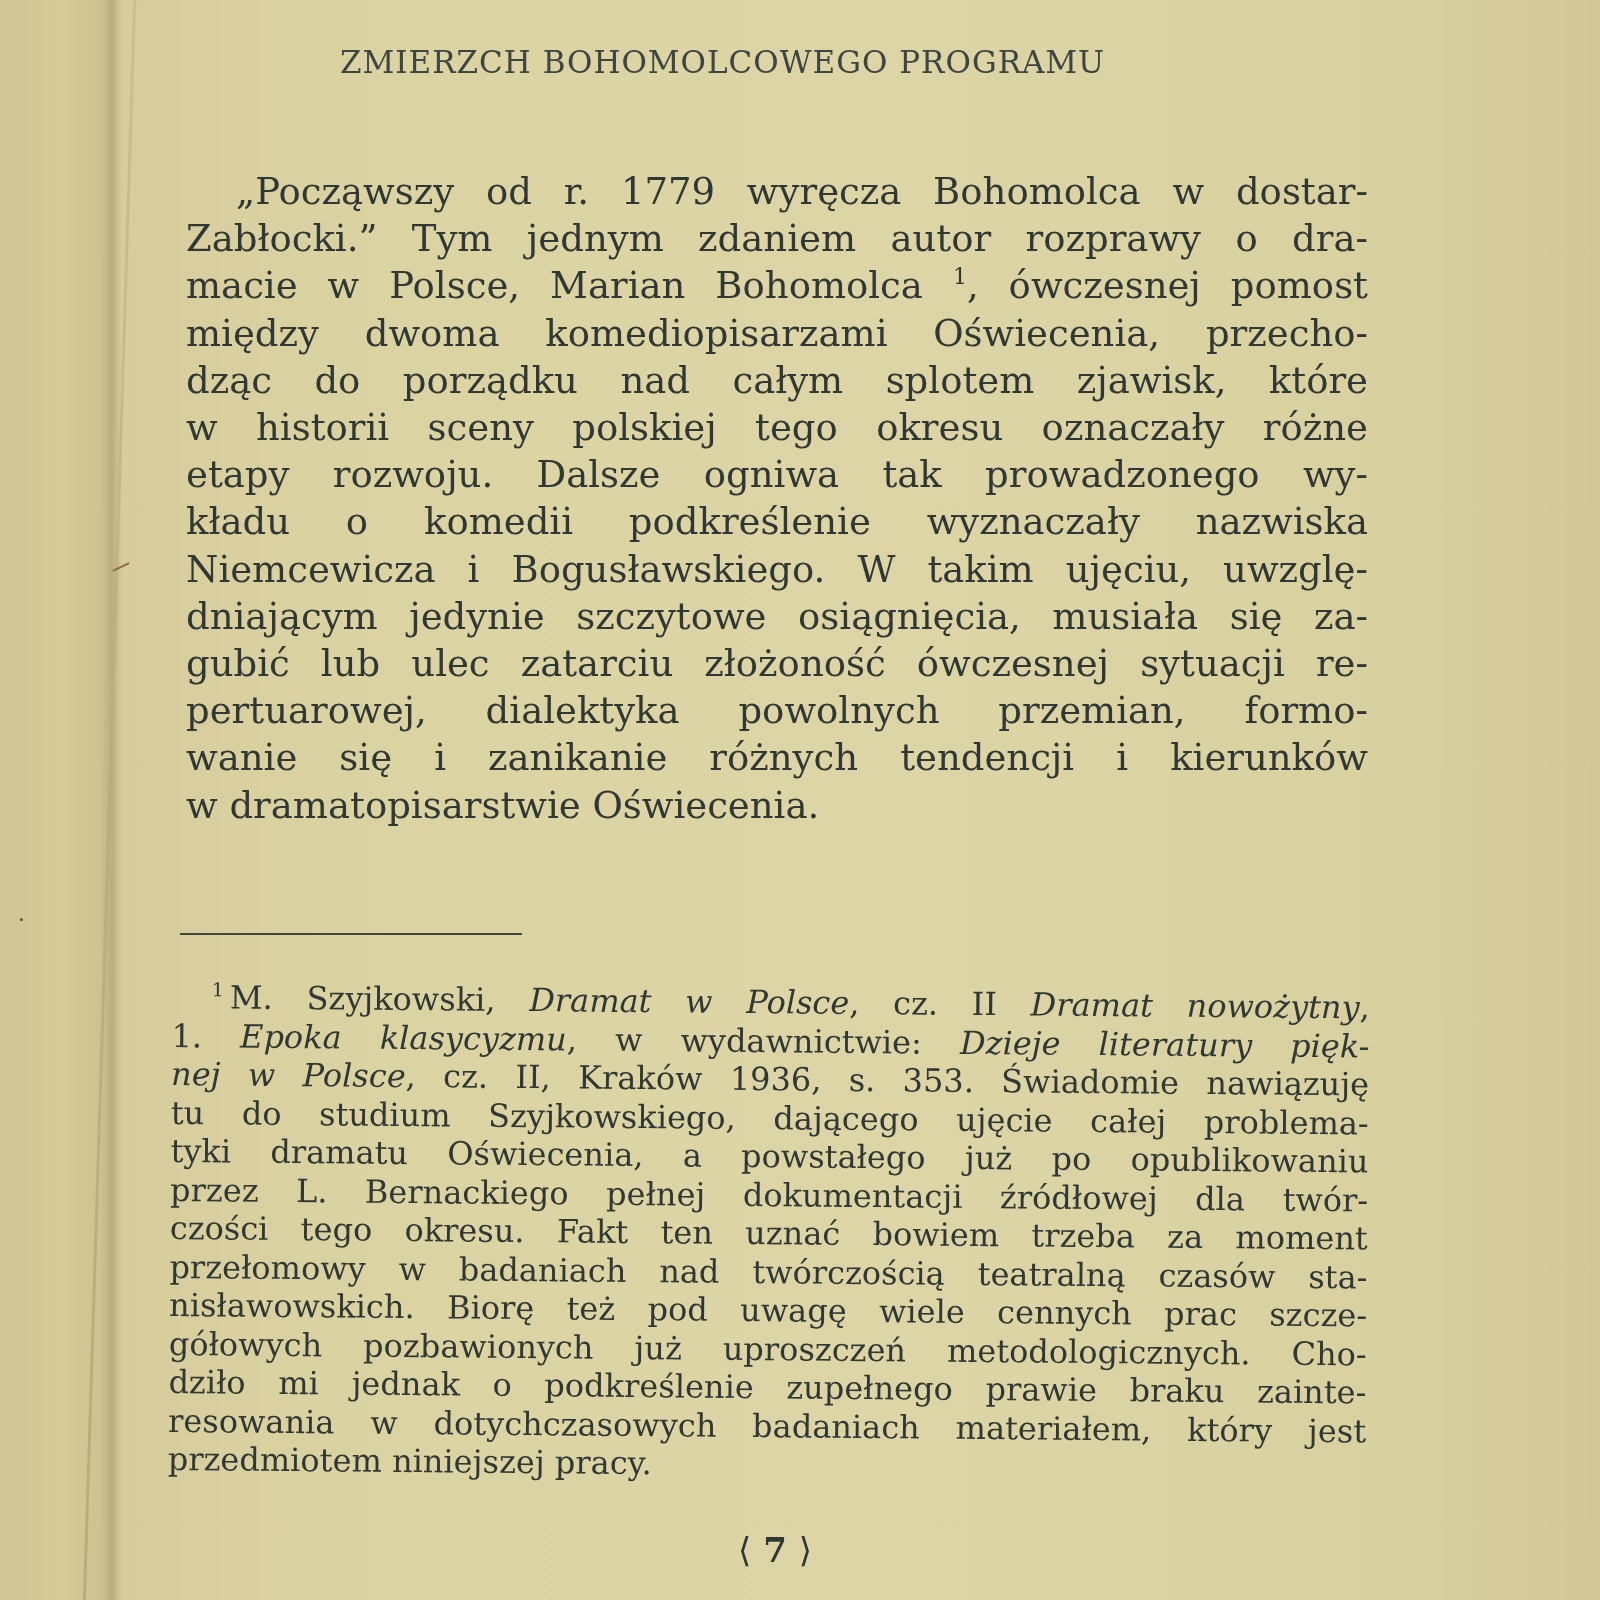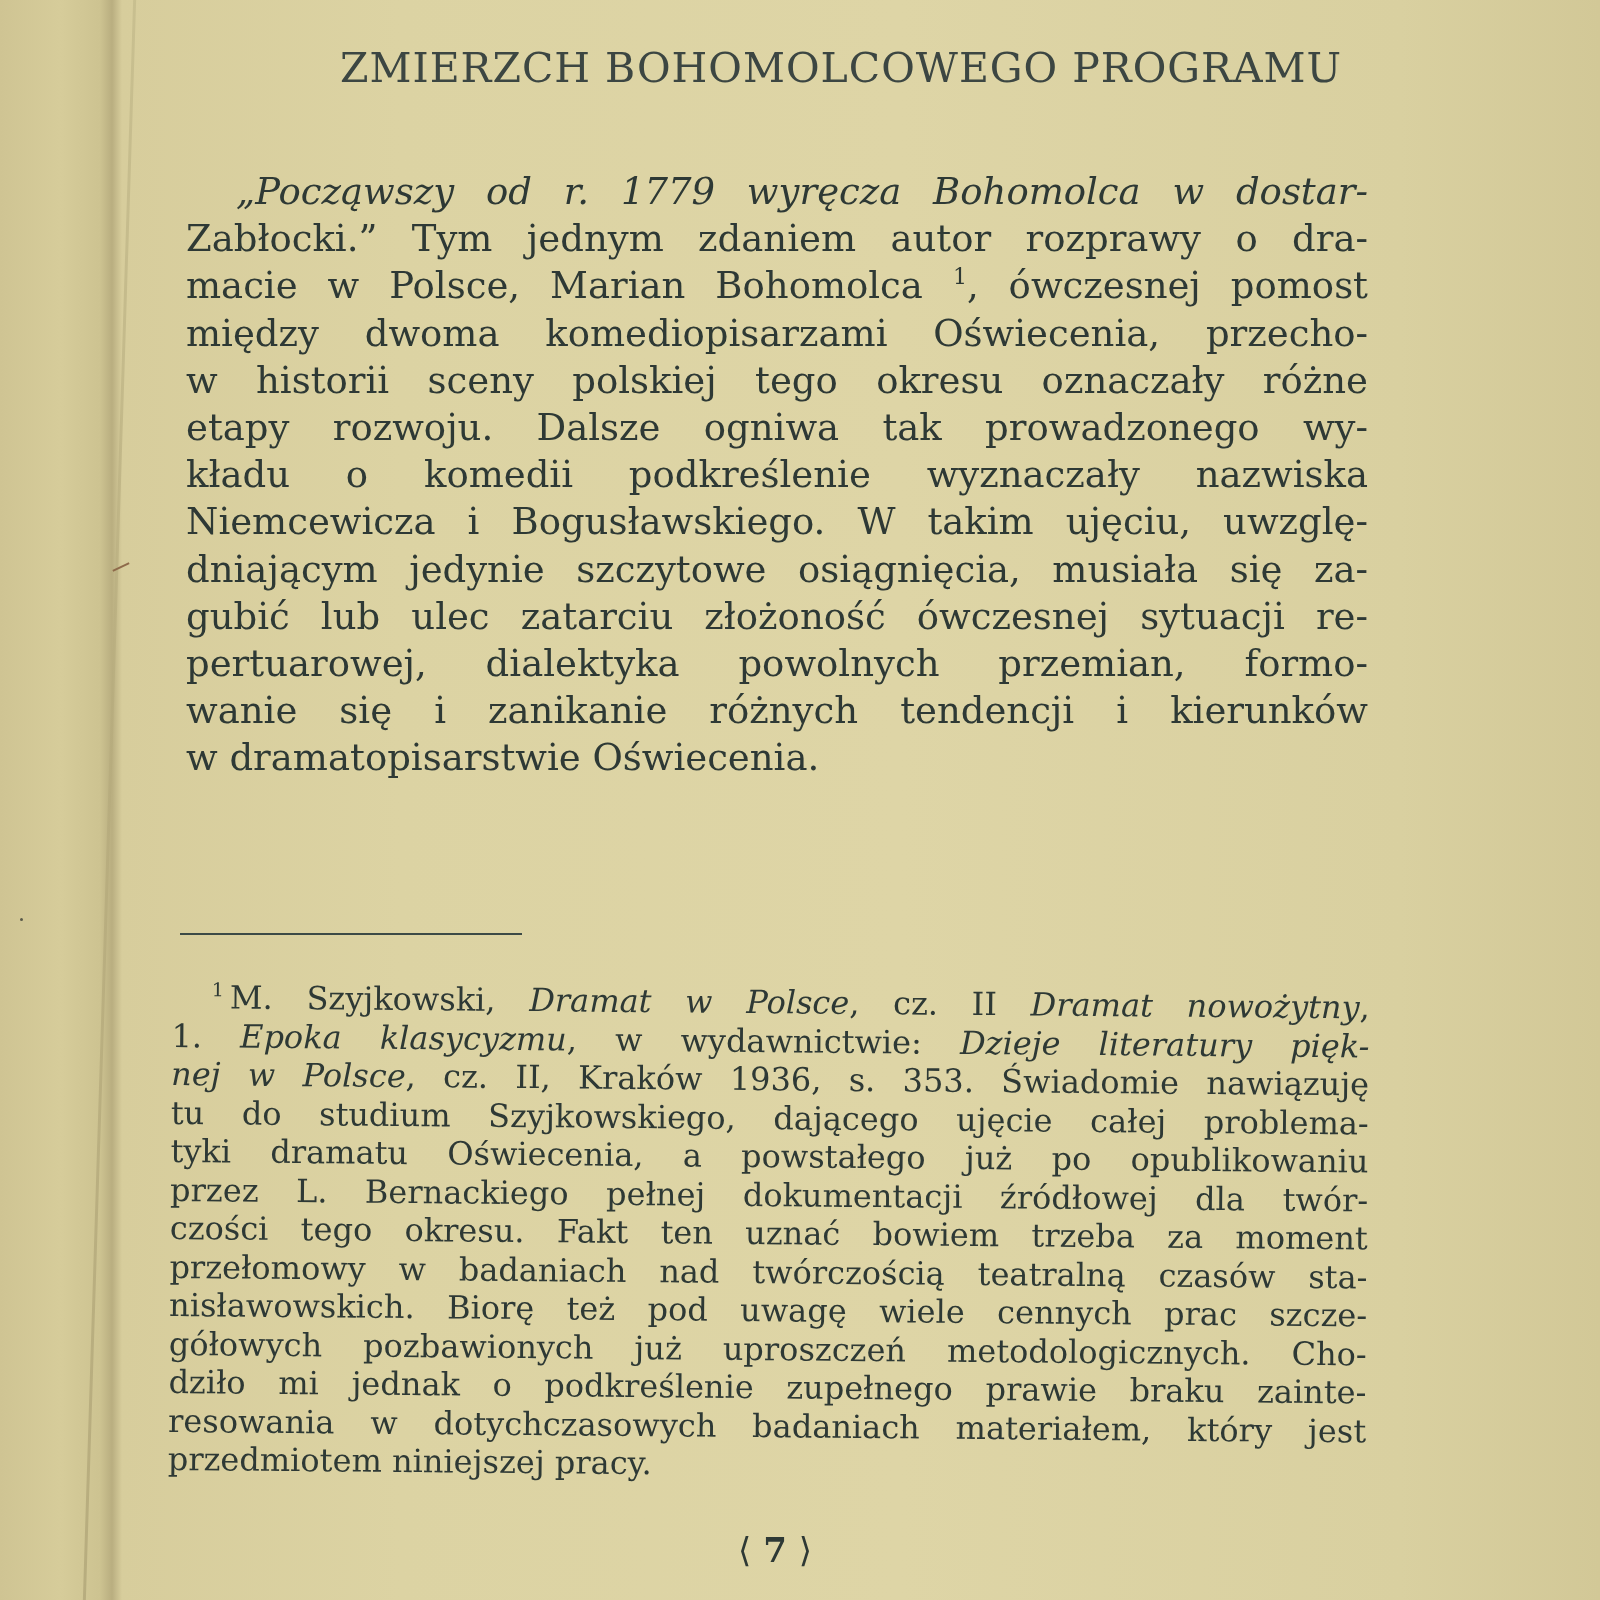--- a/index.html
+++ b/index.html
@@ -28,21 +28,21 @@
       height: 1600px;
       background: linear-gradient(180deg, #c2b98a, #b5aa7c 50%, #ada275);
       opacity: 0.7;
       transform: skewX(-1.8deg);
     }
     .running-head {
       position: absolute;
       top: 44px;
       left: 340px;
       width: 900px;
-      font-size: 41px;
+      font-size: 31px;
       letter-spacing: 1px;
       color: #3c4642;
       white-space: nowrap;
     }
     .body-text {
       position: absolute;
       left: 186px;
       top: 168px;
       width: 1182px;
       font-size: 37px;
@@ -53,21 +53,20 @@
     .body-text .line {
       display: block;
       text-align-last: justify;
       white-space: nowrap;
     }
     .body-text .line.last {
       text-align-last: left;
     }
     .body-text .indent {
       padding-left: 50px;
-      font-style: italic;
     }
     sup.fnref {
       font-size: 22px;
       vertical-align: 14px;
       line-height: 0;
     }
     .footnote-rule {
       position: absolute;
       left: 180px;
       top: 933px;
@@ -145,20 +144,21 @@
   <div class="tick-mark"></div>
   <div class="speck" style="left:20px; top:918px;"></div>
 
   <div class="running-head">ZMIERZCH BOHOMOLCOWEGO PROGRAMU</div>
 
   <div class="body-text">
     <span class="line indent">„Począwszy od r. 1779 wyręcza Bohomolca w dostar-</span>
     <span class="line">Zabłocki.” Tym jednym zdaniem autor rozprawy o dra-</span>
     <span class="line"><span>macie w Polsce, Marian Bohomolca</span>&nbsp;<sup class="fnref">1</sup><span>, ówczesnej pomost</span></span>
     <span class="line">między dwoma komediopisarzami Oświecenia, przecho-</span>
+    <span class="line">dząc do porządku nad całym splotem zjawisk, które</span>
     <span class="line">w historii sceny polskiej tego okresu oznaczały różne</span>
     <span class="line">etapy rozwoju. Dalsze ogniwa tak prowadzonego wy-</span>
     <span class="line">kładu o komedii podkreślenie wyznaczały nazwiska</span>
     <span class="line">Niemcewicza i Bogusławskiego. W takim ujęciu, uwzglę-</span>
     <span class="line">dniającym jedynie szczytowe osiągnięcia, musiała się za-</span>
     <span class="line">gubić lub ulec zatarciu złożoność ówczesnej sytuacji re-</span>
     <span class="line">pertuarowej, dialektyka powolnych przemian, formo-</span>
     <span class="line">wanie się i zanikanie różnych tendencji i kierunków</span>
     <span class="line last">w dramatopisarstwie Oświecenia.</span>
   </div>

